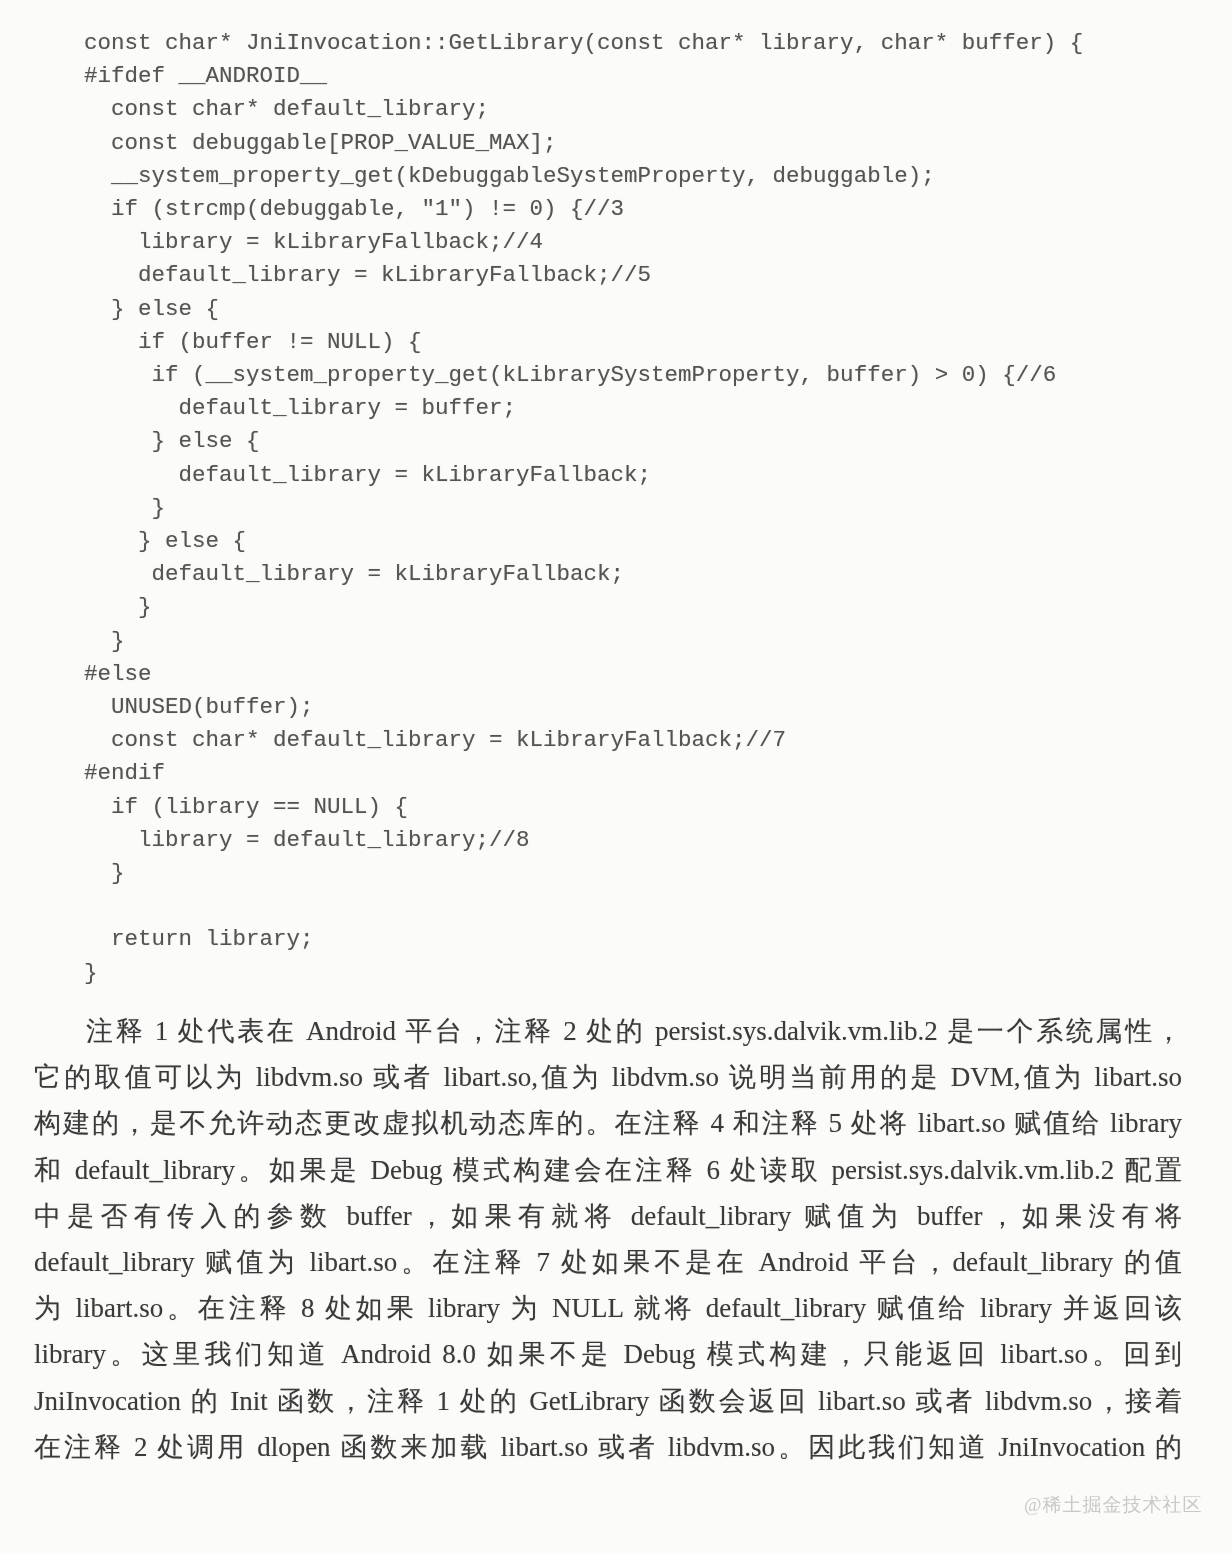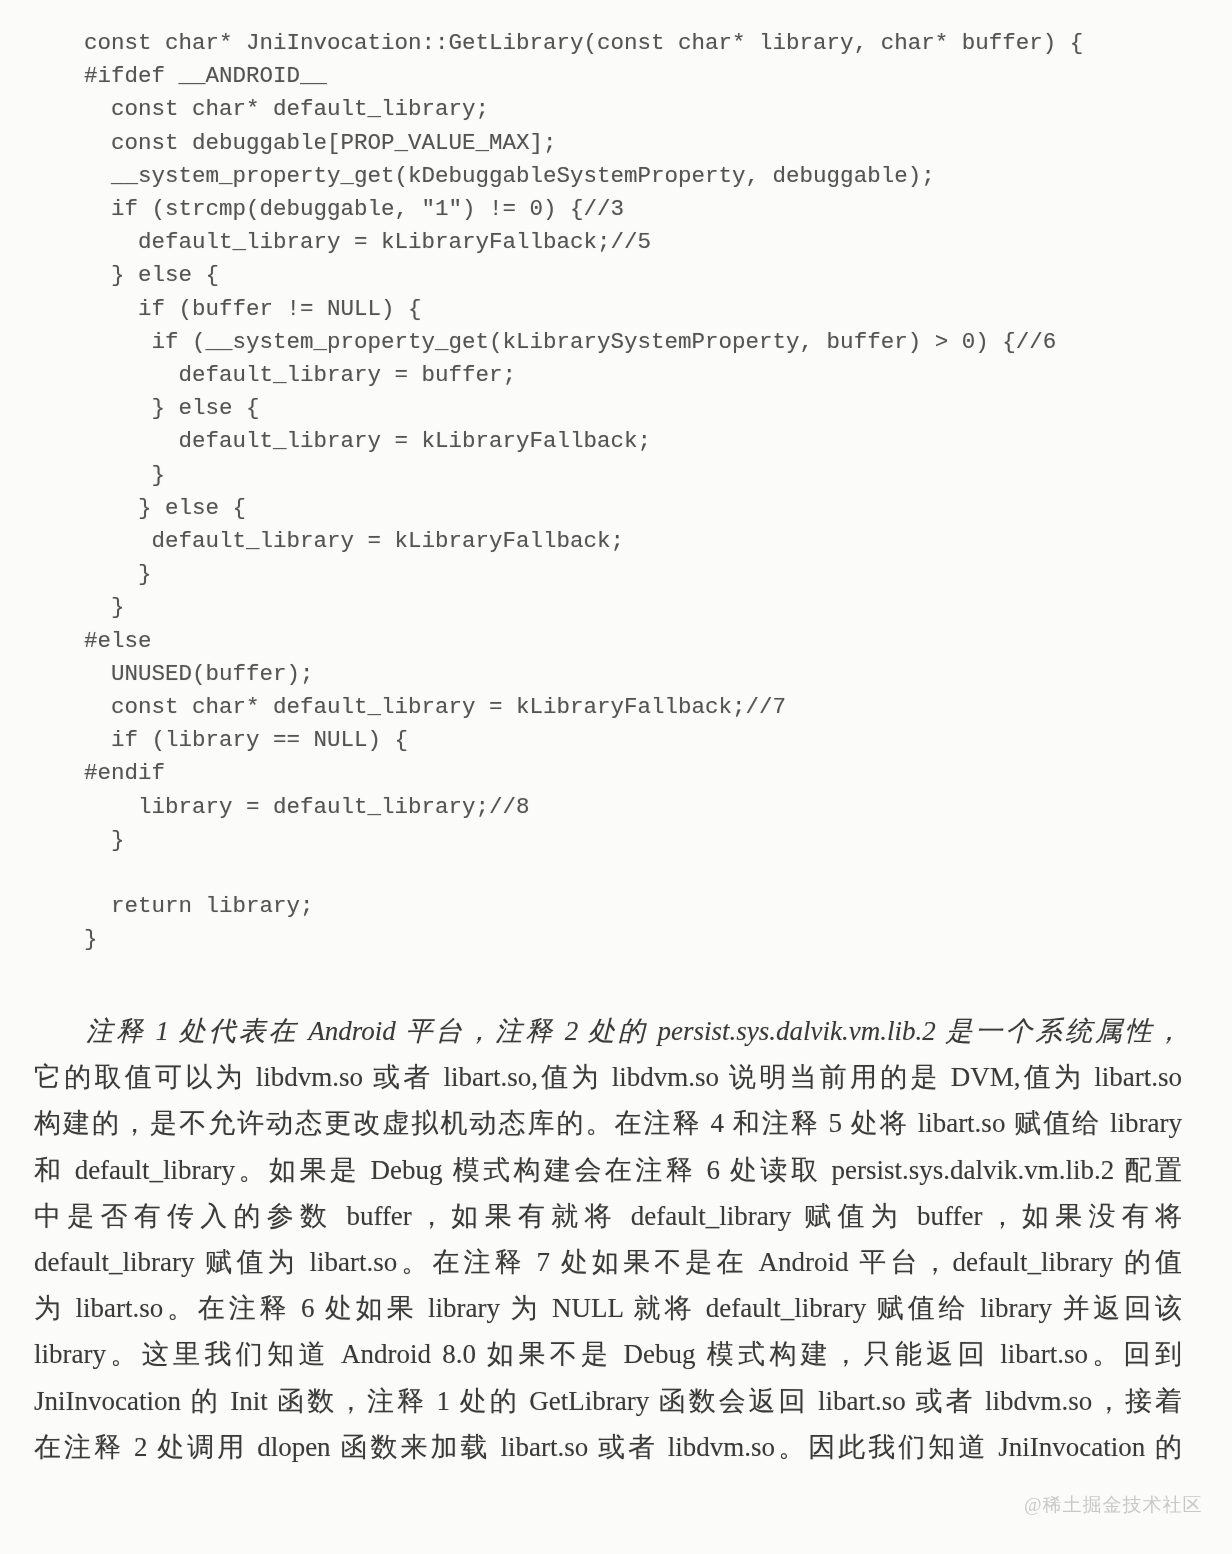--- a/index.html
+++ b/index.html
@@ -36,21 +36,20 @@
     line-height: 46.2px;
     color: #3a3a3a;
     text-shadow: 0 0 1px rgba(58,58,58,0.3);
   }
   .para-line {
     text-align: justify;
     text-align-last: justify;
   }
   .para-line.first {
     text-indent: 52px;
-    font-style: italic;
   }
   .watermark {
     position: absolute;
     left: 1024px;
     top: 1492px;
     font-family: "Liberation Serif", "DejaVu Serif", serif;
     font-size: 19px;
     letter-spacing: 1px;
     color: #bcbcbc;
     opacity: 0.8;
@@ -62,52 +61,53 @@
 
 <div class="page">
 
   <div class="code-block">
     <div class="code-line">const char* JniInvocation::GetLibrary(const char* library, char* buffer) {</div>
     <div class="code-line">#ifdef __ANDROID__</div>
     <div class="code-line">  const char* default_library;</div>
     <div class="code-line">  const debuggable[PROP_VALUE_MAX];</div>
     <div class="code-line">  __system_property_get(kDebuggableSystemProperty, debuggable);</div>
     <div class="code-line">  if (strcmp(debuggable, "1") != 0) {//3</div>
+    <div class="code-line">    library = kLibraryFallback;//4</div>
     <div class="code-line">    default_library = kLibraryFallback;//5</div>
     <div class="code-line">  } else {</div>
     <div class="code-line">    if (buffer != NULL) {</div>
     <div class="code-line">     if (__system_property_get(kLibrarySystemProperty, buffer) &gt; 0) {//6</div>
     <div class="code-line">       default_library = buffer;</div>
     <div class="code-line">     } else {</div>
     <div class="code-line">       default_library = kLibraryFallback;</div>
     <div class="code-line">     }</div>
     <div class="code-line">    } else {</div>
     <div class="code-line">     default_library = kLibraryFallback;</div>
     <div class="code-line">    }</div>
     <div class="code-line">  }</div>
     <div class="code-line">#else</div>
     <div class="code-line">  UNUSED(buffer);</div>
     <div class="code-line">  const char* default_library = kLibraryFallback;//7</div>
+    <div class="code-line">#endif</div>
     <div class="code-line">  if (library == NULL) {</div>
-    <div class="code-line">#endif</div>
     <div class="code-line">    library = default_library;//8</div>
     <div class="code-line">  }</div>
     <div class="code-line"> </div>
     <div class="code-line">  return library;</div>
     <div class="code-line">}</div>
   </div>
 
   <div class="paragraph">
     <div class="para-line first">注释 1 处代表在 Android 平台，注释 2 处的 persist.sys.dalvik.vm.lib.2 是一个系统属性，</div>
     <div class="para-line">它的取值可以为 libdvm.so 或者 libart.so,值为 libdvm.so 说明当前用的是 DVM,值为 libart.so</div>
     <div class="para-line">构建的，是不允许动态更改虚拟机动态库的。在注释 4 和注释 5 处将 libart.so 赋值给 library</div>
     <div class="para-line">和 default_library。如果是 Debug 模式构建会在注释 6 处读取 persist.sys.dalvik.vm.lib.2 配置</div>
     <div class="para-line">中是否有传入的参数 buffer，如果有就将 default_library 赋值为 buffer，如果没有将</div>
     <div class="para-line">default_library 赋值为 libart.so。在注释 7 处如果不是在 Android 平台，default_library 的值</div>
-    <div class="para-line">为 libart.so。在注释 6 处如果 library 为 NULL 就将 default_library 赋值给 library 并返回该</div>
+    <div class="para-line">为 libart.so。在注释 8 处如果 library 为 NULL 就将 default_library 赋值给 library 并返回该</div>
     <div class="para-line">library。这里我们知道 Android 8.0 如果不是 Debug 模式构建，只能返回 libart.so。回到</div>
     <div class="para-line">JniInvocation 的 Init 函数，注释 1 处的 GetLibrary 函数会返回 libart.so 或者 libdvm.so，接着</div>
     <div class="para-line">在注释 2 处调用 dlopen 函数来加载 libart.so 或者 libdvm.so。因此我们知道 JniInvocation 的</div>
   </div>
 
   <div class="watermark">@稀土掘金技术社区</div>
 
 </div>
 
 </body></html>

